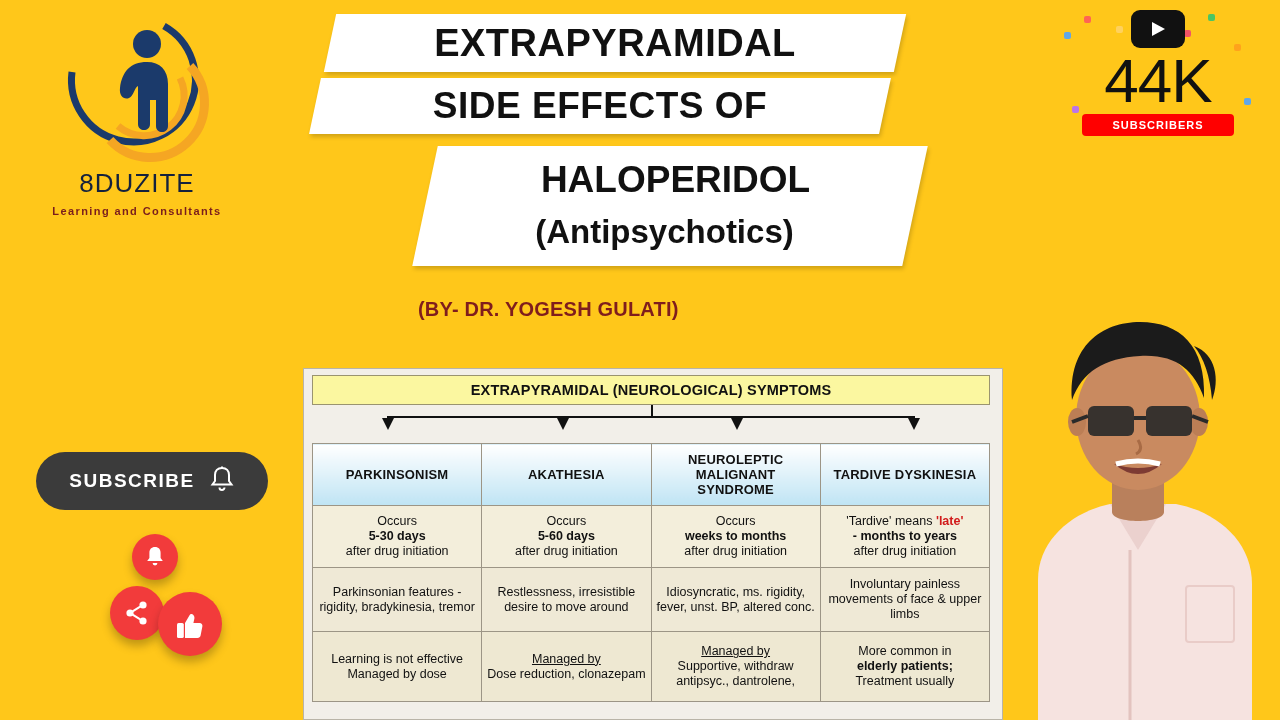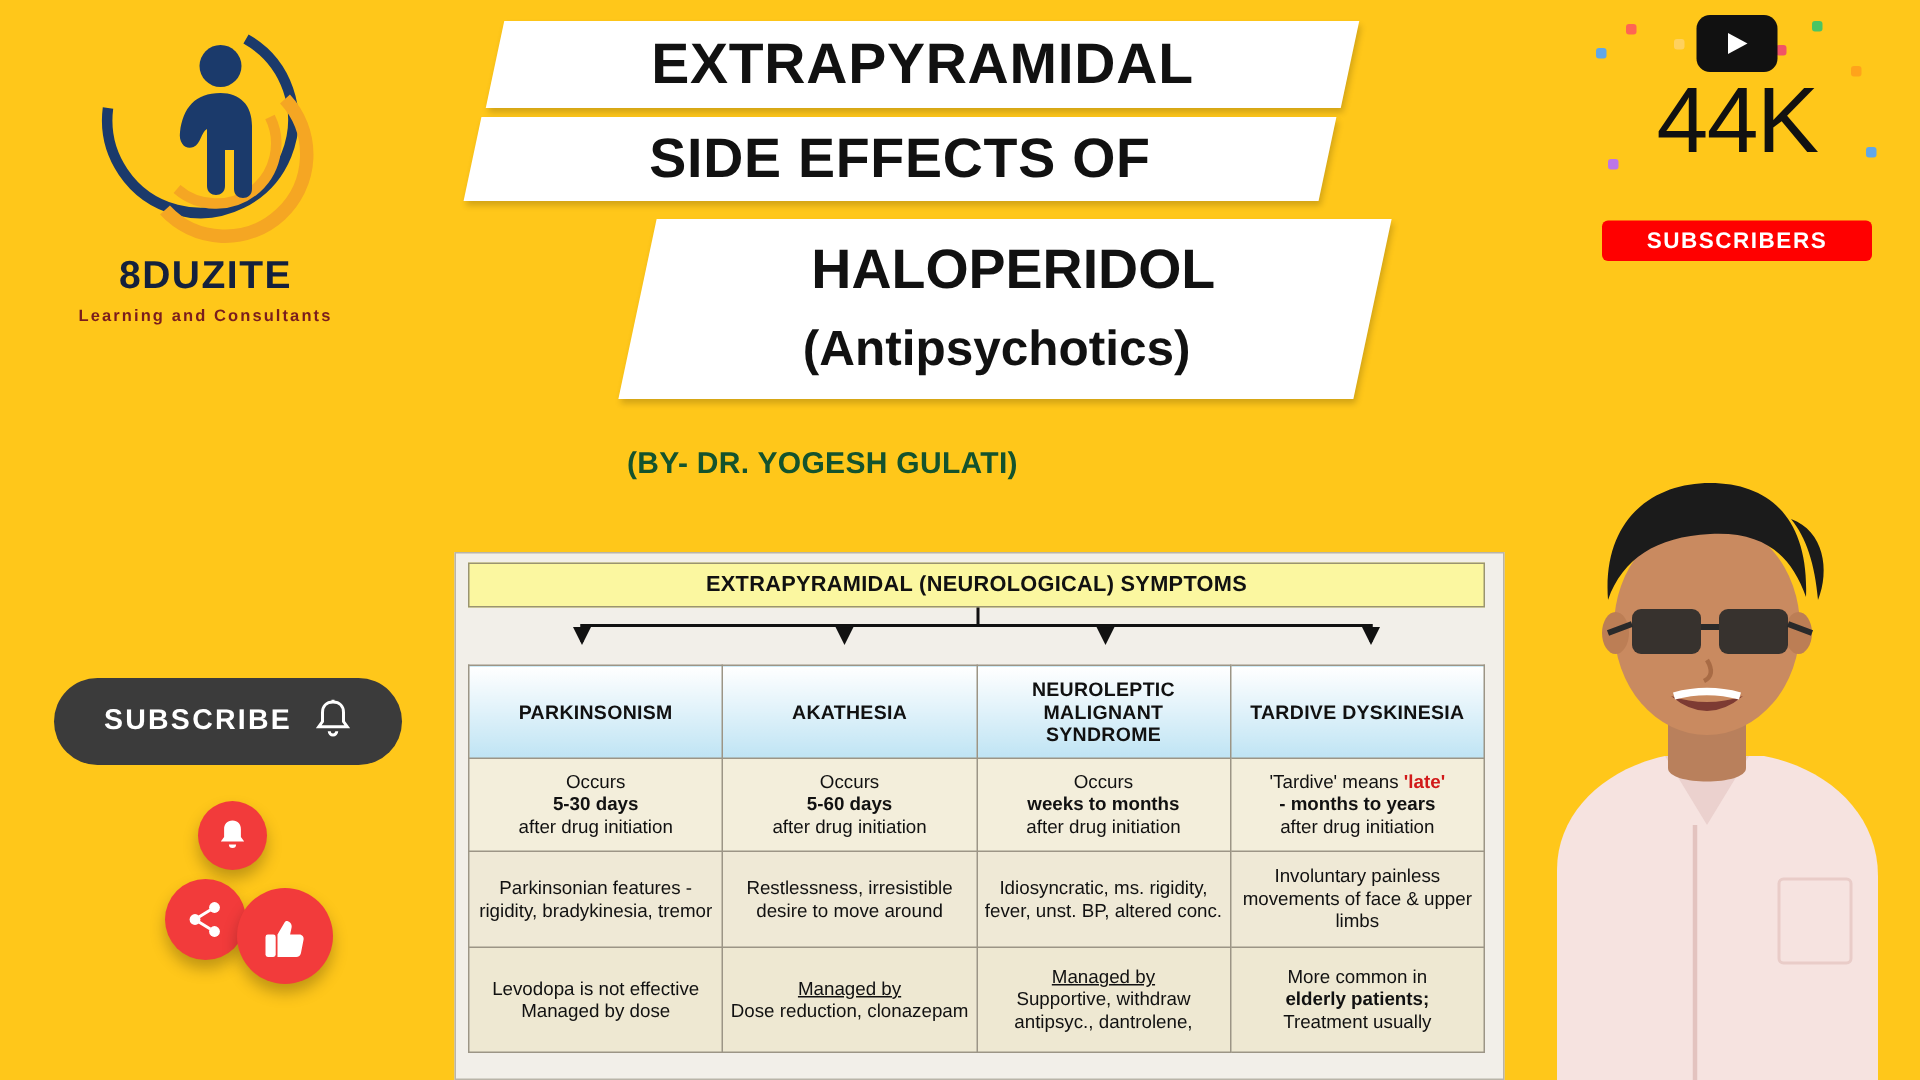--- a/index.html
+++ b/index.html
@@ -11,21 +11,21 @@
   }
 
   
   #logo-block {
     position: absolute; left: 22px; top: 14px; width: 230px;
     text-align: center;
   }
   #logo-mark { position: relative; width: 170px; height: 150px; margin: 0 auto; }
   #logo-mark svg { display:block; }
   #brand-name {
-    font-size: 26px; font-weight: bold; letter-spacing: 1px;
+    font-size: 26px; font-weight: normal; letter-spacing: 1px;
     color: #14213D; margin-top: 4px;
   }
   #brand-tagline {
     font-size: 11px; font-weight: bold; letter-spacing: 1.4px;
     color: #7a1d1d; margin-top: 6px;
   }
 
   
   .banner {
     position: absolute;
@@ -44,21 +44,21 @@
   #banner-1 { left: 330px; top: 14px;  width: 570px; height: 58px; }
   #banner-1 > span { font-size: 38px; line-height: 58px; letter-spacing: .5px; }
   #banner-2 { left: 315px; top: 78px;  width: 570px; height: 56px; }
   #banner-2 > span { font-size: 37px; line-height: 56px; letter-spacing: .5px; }
   #banner-3 { left: 425px; top: 146px; width: 490px; height: 120px; }
   #banner-3 > span.l1 { font-size: 37px; line-height: 56px; margin-top: 6px; }
   #banner-3 > span.l2 { font-size: 33px; line-height: 48px; }
 
   #byline {
     position: absolute; left: 418px; top: 298px;
-    font-size: 20px; font-weight: bold; color: #14532d;
+    font-size: 20px; font-weight: bold; color: #7f1d1d;
     letter-spacing: .2px;
   }
 
   
   #yt-block { position: absolute; right: 22px; top: 10px; width: 200px; text-align: center; }
   #yt-logo {
     width: 54px; height: 38px; border-radius: 9px; background:#111;
     margin: 0 auto; position: relative;
   }
   #yt-logo:after {
@@ -66,22 +66,22 @@
     border-left: 13px solid #fff;
     border-top: 7.5px solid transparent;
     border-bottom: 7.5px solid transparent;
   }
   #yt-count {
     font-size: 62px; font-weight: normal; color:#111; line-height: 66px;
     letter-spacing: -1px;
   }
   #yt-sub-pill {
     display:inline-block; background:#FF0000; color:#fff;
-    font-size:15px; font-weight:bold; letter-spacing:1px;
-    padding: 5px 30px; border-radius: 4px; margin-top: 33px;
+    font-size:11px; font-weight:bold; letter-spacing:1px;
+    padding: 5px 30px; border-radius: 4px;
   }
   .confetti { position:absolute; width:7px; height:7px; border-radius:2px; opacity:.9; }
 
   
   #subscribe-pill {
     position: absolute; left: 36px; top: 452px;
     width: 232px; height: 58px; border-radius: 29px;
     background: #3b3b3b; color: #fff;
     display: flex; align-items: center; justify-content: center; gap: 14px;
   }
@@ -279,21 +279,21 @@
 
     <tr class="r2">
       <td>Parkinsonian features - rigidity, bradykinesia, tremor</td>
       <td>Restlessness, irresistible desire to move around</td>
       <td>Idiosyncratic, ms. rigidity, fever, unst. BP, altered conc.</td>
       <td>Involuntary painless movements of face &amp; upper limbs</td>
     </tr>
 
     <tr class="r3">
       <td>
-        <div>Levodopa is not effective</div>
+        <div>Learning is not effective</div>
         <div>Managed by dose</div>
       </td>
       <td>
         <div class="u">Managed by</div>
         <div>Dose reduction, clonazepam</div>
       </td>
       <td>
         <div class="u">Managed by</div>
         <div>Supportive, withdraw antipsyc., dantrolene,</div>
       </td>

